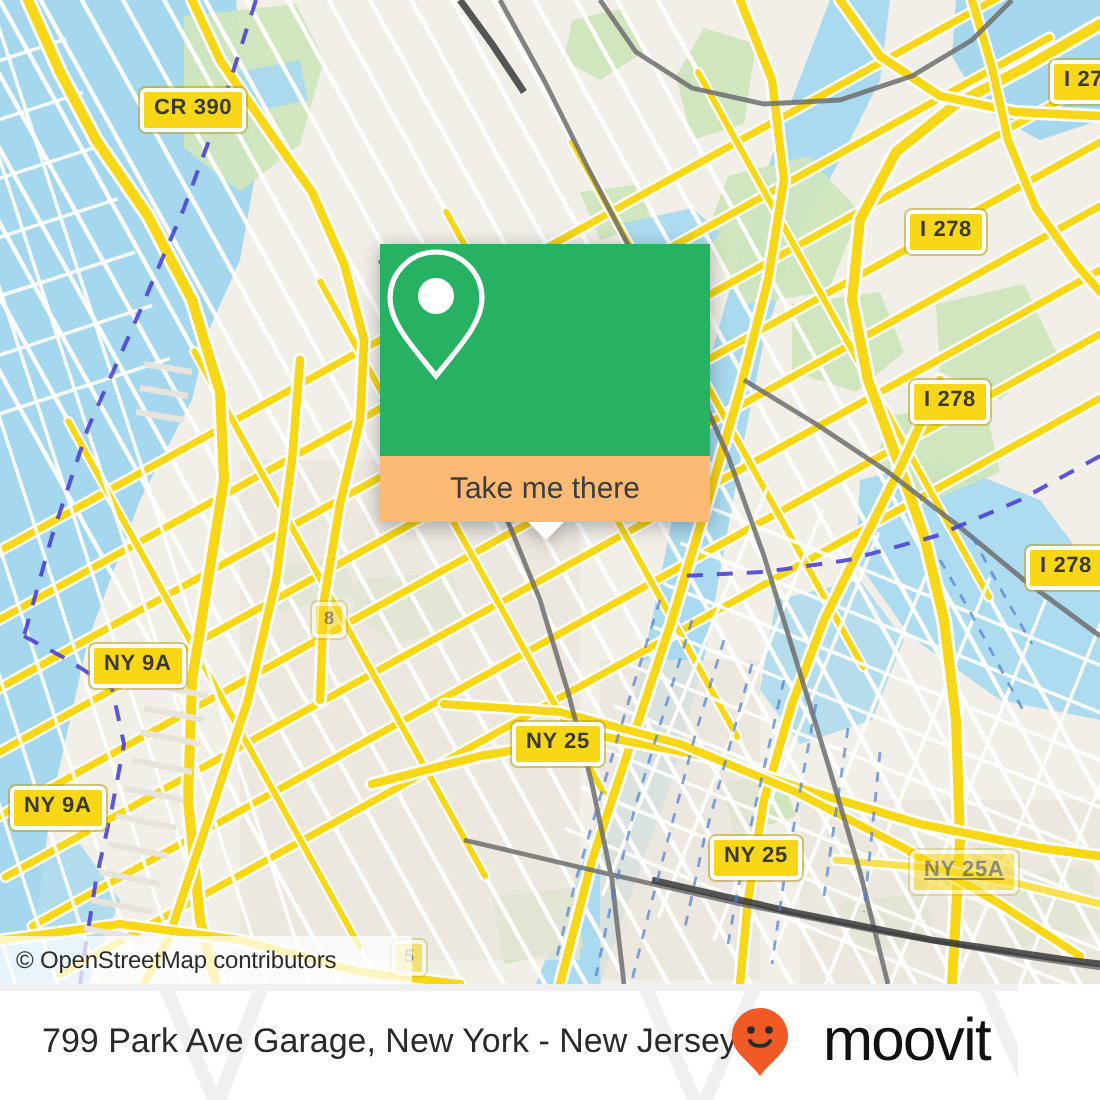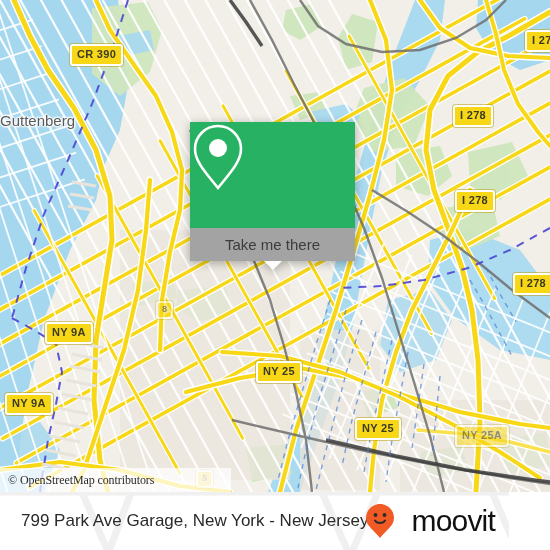--- a/index.html
+++ b/index.html
@@ -46,44 +46,44 @@
     white-space: nowrap;
     font-family: "Liberation Sans", sans-serif;
     text-shadow:
       1px 0 2px #fff, -1px 0 2px #fff, 0 1px 2px #fff, 0 -1px 2px #fff,
       1px 1px 2px #fff, -1px -1px 2px #fff;
   }
 
   
   #attribution {
     position: absolute; left: 0; bottom: 0;
-    height: 24px; width: 231px;
+    height: 24px; width: 206px;
     background: rgba(255,255,255,.72);
     display: flex; align-items: center;
     padding-left: 8px;
     font-size: 12px;
     color: #2b2b2b;
-    font-family: Liberation Serif, serif;
+    font-family: Liberation Sans, sans-serif;
     letter-spacing: -.1px;
   }
 
   
   #callout {
     position: absolute;
     left: 190px; top: 122px;
     width: 165px;
     filter: drop-shadow(0 2px 5px rgba(0,0,0,.30));
   }
   #callout-head {
     height: 106px;
     background: #27b263;
     display: flex; align-items: center; justify-content: center;
   }
   #callout-action {
-    background: #a3a3a3;
+    background: #fdba74;
     height: 33px;
     display: flex; align-items: center; justify-content: center;
     color: #3c3c3c;
     font-size: 15px;
     font-family: "Liberation Sans", sans-serif;
     position: relative;
   }
   #callout-tail {
     position: absolute;
     left: 50%; margin-left: -9px; top: 100%;
@@ -396,33 +396,32 @@
           <line x1="76" y1="456" x2="46" y2="450"></line>
           <line x1="72" y1="470" x2="42" y2="464"></line>
           <line x1="96" y1="186" x2="72" y2="182"></line>
           <line x1="94" y1="198" x2="70" y2="194"></line>
           <line x1="92" y1="210" x2="68" y2="206"></line>
         </g>
 
       </g>
     </svg>
 
-    <div class="place-label" style="left:0px; top:112px;">Guttenberg</div>
 
     <div class="shield" style="left:70px;  top:44px;">CR 390</div>
     <div class="shield" style="left:525px; top:30px;">I 27</div>
     <div class="shield" style="left:453px; top:105px;">I 278</div>
     <div class="shield" style="left:455px; top:190px;">I 278</div>
     <div class="shield" style="left:513px; top:273px;">I 278</div>
     <div class="shield" style="left:45px;  top:322px;">NY 9A</div>
     <div class="shield" style="left:5px;   top:393px;">NY 9A</div>
     <div class="shield sm faded" style="left:156px; top:301px;">8</div>
     <div class="shield" style="left:256px; top:361px;">NY 25</div>
     <div class="shield" style="left:355px; top:418px;">NY 25</div>
-    <div class="shield faded" style="left:455px; top:425px;">NY 25A</div>
+    <div class="shield faded" style="left:455px; top:425px;text-decoration:underline;">NY 25A</div>
     <div class="shield sm faded" style="left:196px; top:470px;">5</div>
 
     <div id="callout">
       <div id="callout-head">
         <svg width="56" height="70" viewBox="0 0 56 70">
           <path d="M28 4 C15.3 4 5 14.3 5 27 C5 40 17 52 28 66 C39 52 51 40 51 27 C51 14.3 40.7 4 28 4 Z" fill="none" stroke="#ffffff" stroke-width="2.6"></path>
           <circle cx="28" cy="26" r="9" fill="#ffffff"></circle>
         </svg>
       </div>
       <div id="callout-action">

